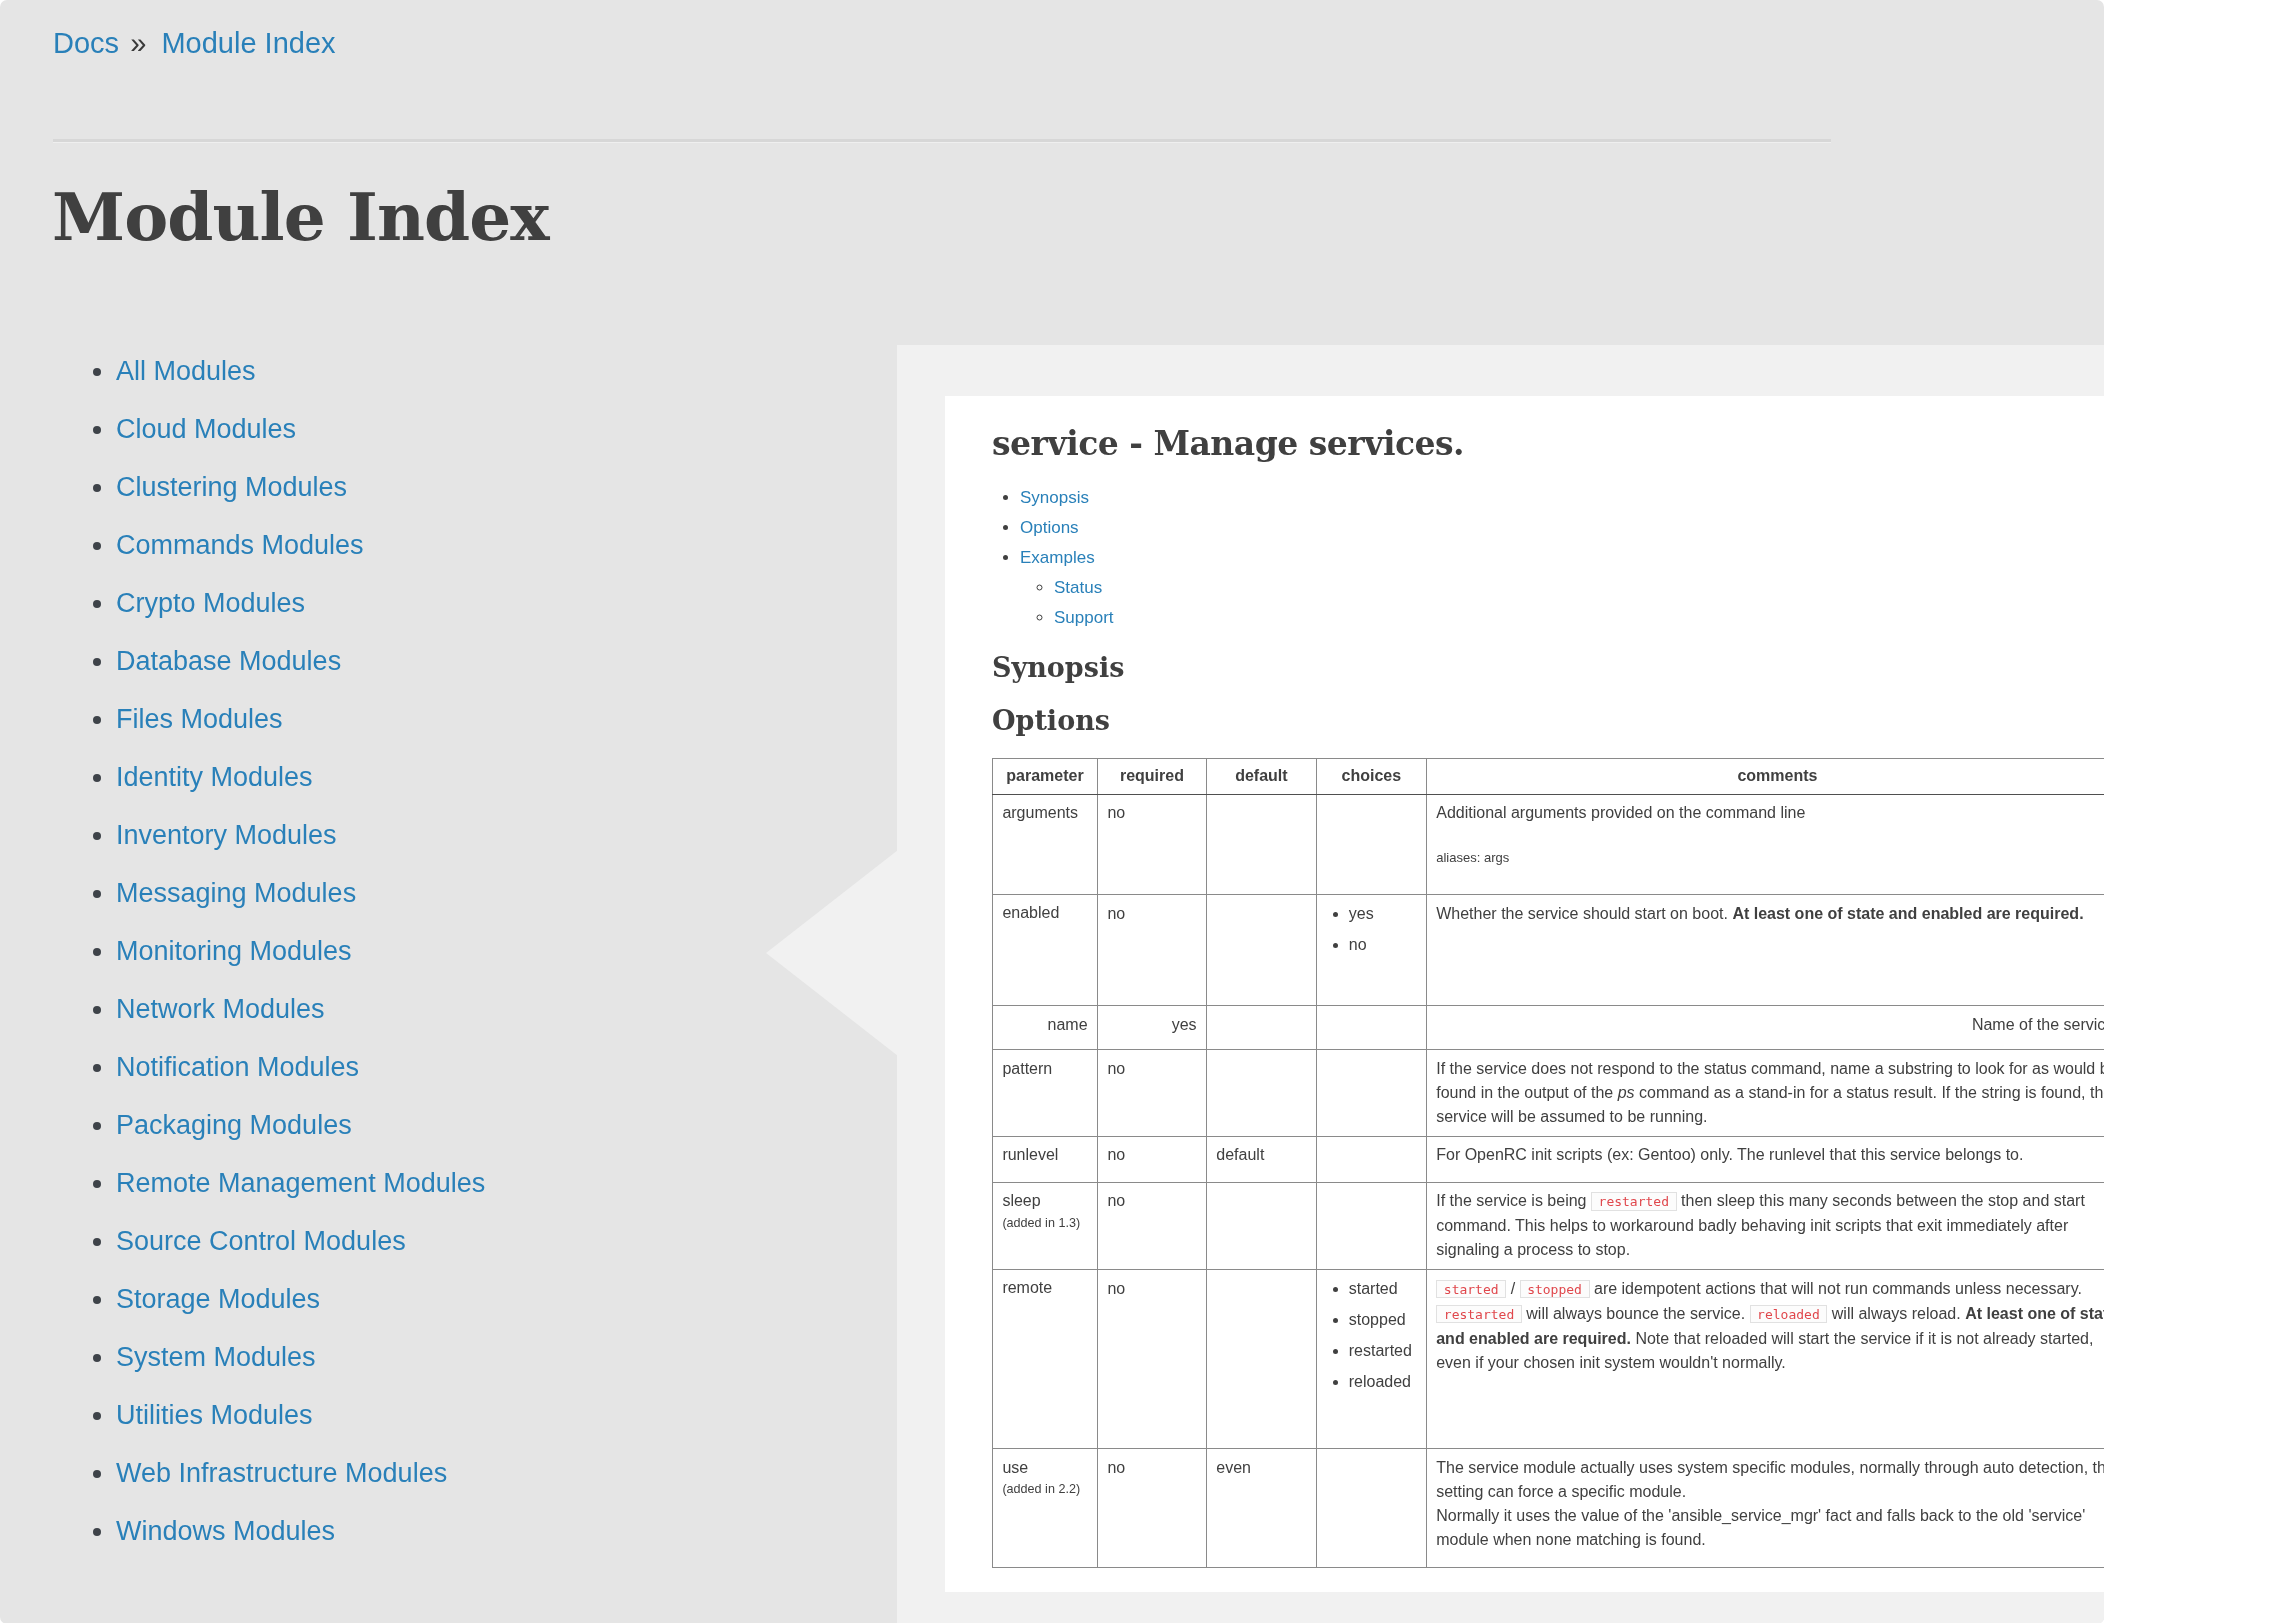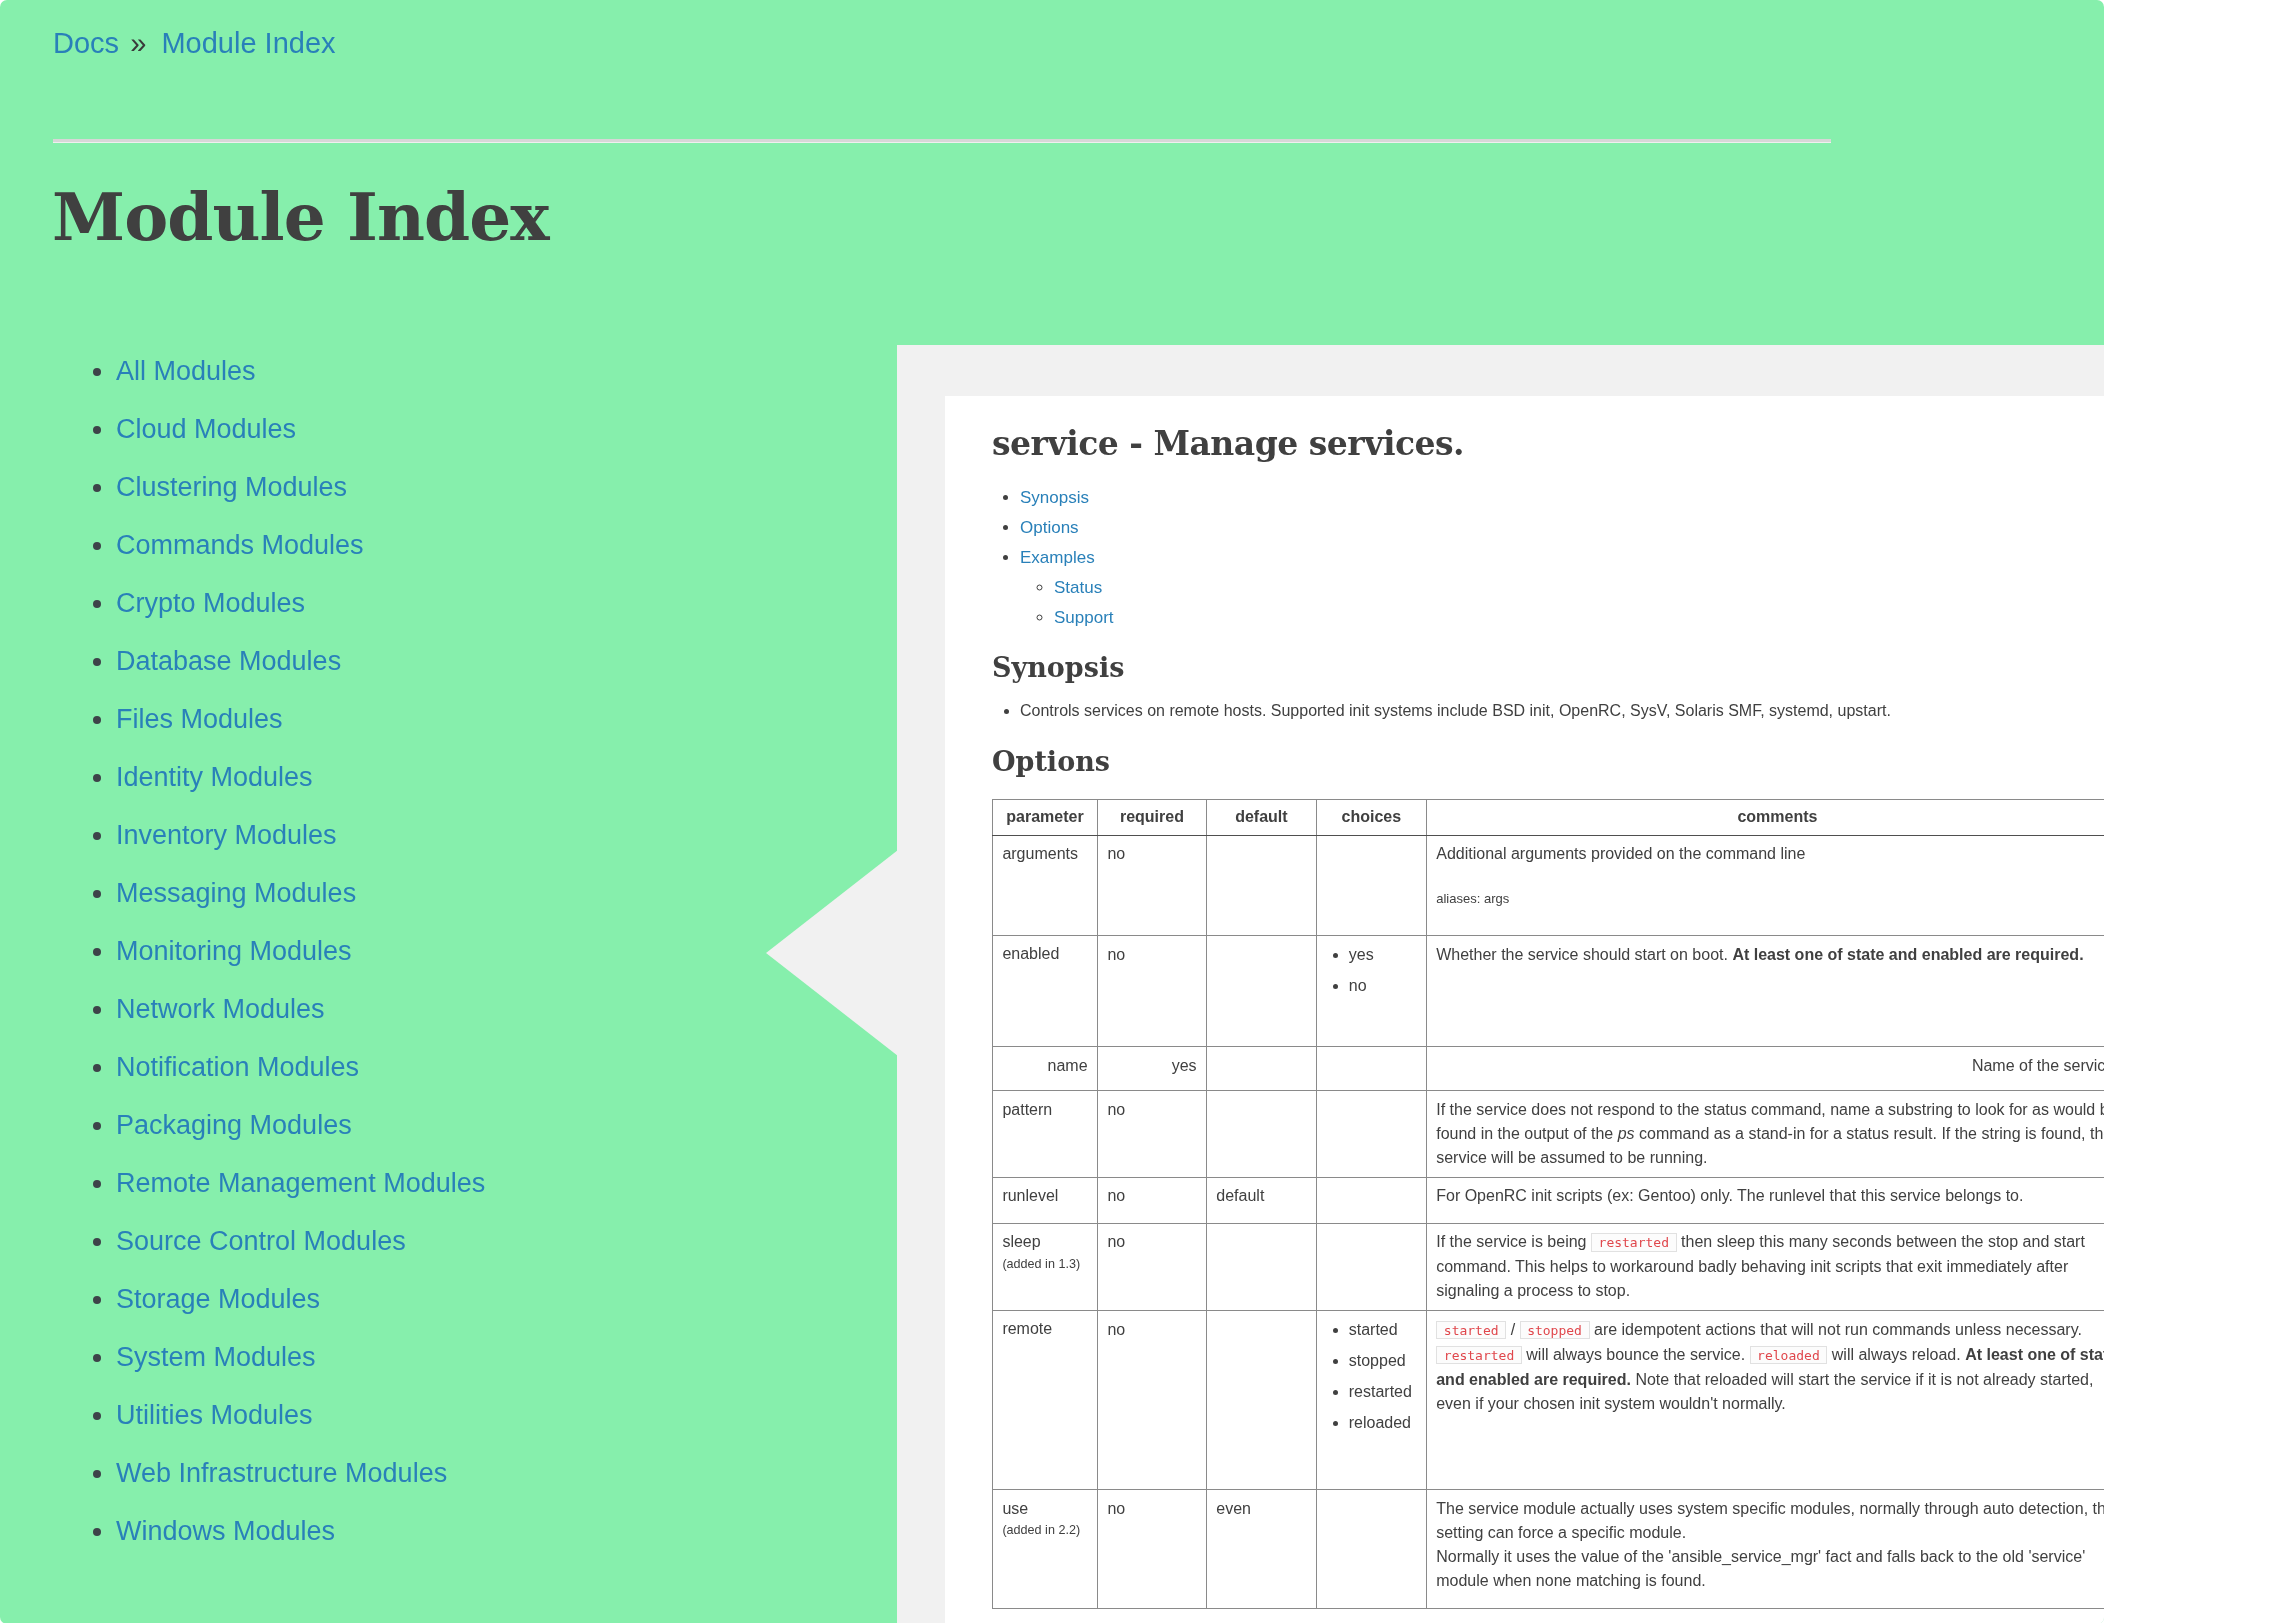--- a/index.html
+++ b/index.html
@@ -6,21 +6,21 @@
     --link:#2980b9;
     --heading:#404040;
     --tooltip-bg:#f1f1f1;
     --code-red:#e0474c;
     --table-border:#4f4f4f;
     --cell-border:#8a8a8a;
   }
   *{margin:0;padding:0;box-sizing:content-box;}
   html,body{background:#fff;}
   body{font-family:"Liberation Sans",sans-serif;color:#404040;}
-  .page{position:relative;width:2104px;height:1624px;background:#86efac;overflow:hidden;border-radius:7px;}
+  .page{position:relative;width:2104px;height:1624px;background:#e5e5e5;overflow:hidden;border-radius:7px;}
 
   
   .breadcrumb{position:absolute;left:53px;top:22.5px;font-size:29px;line-height:41px;color:#404040;}
   .breadcrumb a{color:var(--link);text-decoration:none;cursor:pointer;}
   .breadcrumb .sep{color:#3a3a3a;margin:0 15px 0 11.2px;}
 
   
   .rule{position:absolute;left:53px;top:139px;width:1778px;height:2.8px;background:#d7d7d7;border-bottom:0.9px solid #efefef;}
 
   
@@ -120,23 +120,20 @@
       <h2>service - Manage services.</h2>
       <ul class="toc" id="toc-list">
           <li><a href="#">Synopsis</a></li>
           <li><a href="#">Options</a></li>
           <li><a href="#">Examples</a><ul>
               <li><a href="#">Status</a></li>
               <li><a href="#">Support</a></li>
             </ul></li>
         </ul>
       <h3>Synopsis</h3>
-      <ul class="synopsis-list" id="synopsis-list">
-          <li>Controls services on remote hosts. Supported init systems include BSD init, OpenRC, SysV, Solaris SMF, systemd, upstart.</li>
-        </ul>
       <h3>Options</h3>
       <table class="options" id="options-table">
         <colgroup>
           <col style="width:105px">
             <col style="width:109px">
             <col style="width:110px">
             <col style="width:110px">
             <col style="width:703px">
         </colgroup>
         <thead>

